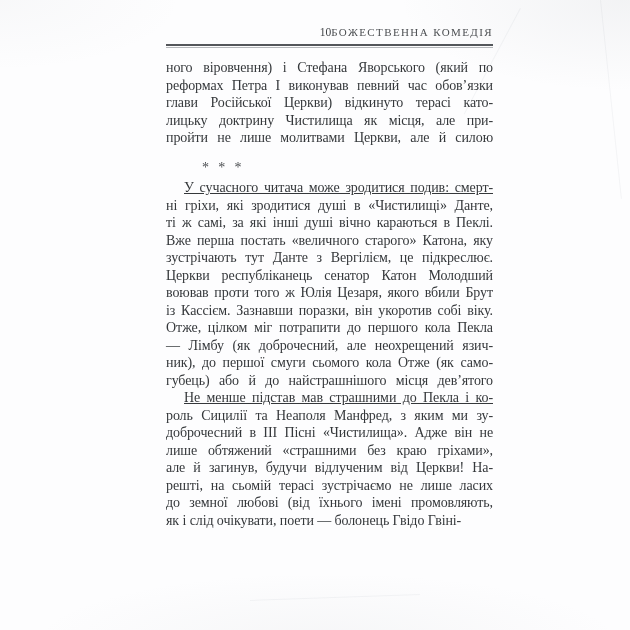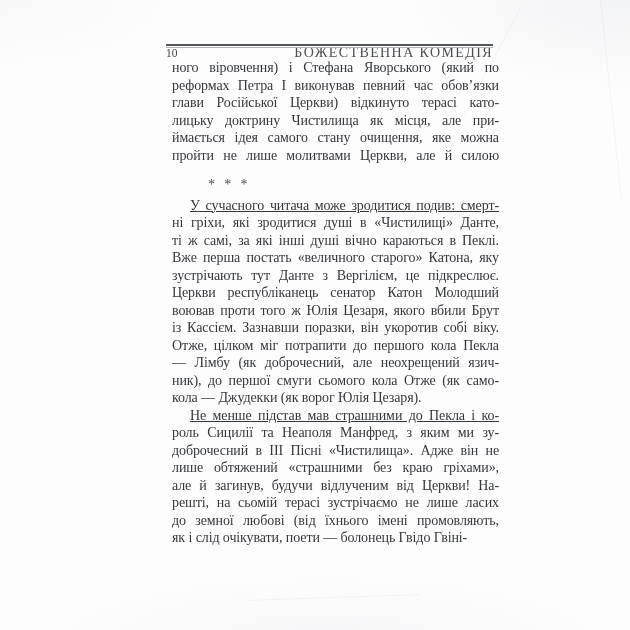--- a/index.html
+++ b/index.html
@@ -31,45 +31,44 @@
   .crease.c1 { left: 520px; top: 8px; width: 1px; height: 120px; transform: rotate(28deg); }
   .crease.c2 { left: 600px; top: 0px;  width: 1px; height: 200px; transform: rotate(-6deg); }
   .crease.c3 { left: 250px; top: 600px; width: 170px; height: 1px; transform: rotate(-2deg); }
 
   .running-head {
     position: absolute;
     left: 166px;
     top: 26px;
     width: 327px;
     display: flex;
-    justify-content: space-between;
+    justify-content: flex-end;
     align-items: baseline;
-    margin-top: 19px;
   }
   .page-number {
     font-size: 11.5px;
     color: #3f4245;
   }
   .running-title {
-    font-size: 14px;
+    font-size: 11px;
     letter-spacing: 1.4px;
     color: #4c4f52;
   }
   .head-rule {
     position: absolute;
     left: 166px;
     top: 44px;
     width: 327px;
     height: 1px;
     border-top: 2px solid #54575b;
     border-bottom: 1px solid #b5b8bb;
   }
   .page-body {
     position: absolute;
-    left: 172px;
+    left: 166px;
     top: 59px;
     width: 327px;
     font-size: 14px;
     line-height: 17.5px;
     letter-spacing: -0.1px;
     color: #35383b;
   }
   .paragraph { margin: 0; }
   .line {
     text-align: justify;
@@ -99,37 +98,36 @@
     <span class="running-title">БОЖЕСТВЕННА КОМЕДІЯ</span>
   </div>
   <div class="head-rule"></div>
 
   <div class="page-body">
       <div class="paragraph">
         <div class="line first">ного віровчення) і Стефана Яворського (який по</div>
         <div class="line">реформах Петра І виконував певний час обов’язки</div>
         <div class="line">глави Російської Церкви) відкинуто терасі като-</div>
         <div class="line">лицьку доктрину Чистилища як місця, але при-</div>
-        <div class="line">ймається ідея самого стану очищення, яке можна</div>
         <div class="line">пройти не лише молитвами Церкви, але й силою</div>
       </div>
       <div class="separator">* * *</div>
       <div class="paragraph indented">
         <div class="line first">У сучасного читача може зродитися подив: смерт-</div>
         <div class="line">ні гріхи, які зродитися душі в «Чистилищі» Данте,</div>
         <div class="line">ті ж самі, за які інші душі вічно караються в Пеклі.</div>
         <div class="line">Вже перша постать «величного старого» Катона, яку</div>
         <div class="line">зустрічають тут Данте з Вергілієм, це підкреслює.</div>
         <div class="line">Церкви республіканець сенатор Катон Молодший</div>
         <div class="line">воював проти того ж Юлія Цезаря, якого вбили Брут</div>
         <div class="line">із Кассієм. Зазнавши поразки, він укоротив собі віку.</div>
         <div class="line">Отже, цілком міг потрапити до першого кола Пекла</div>
         <div class="line">— Лімбу (як доброчесний, але неохрещений язич-</div>
         <div class="line">ник), до першої смуги сьомого кола Отже (як само-</div>
-        <div class="line last">кола — Джудекки (як ворог Юлія Цезаря).</div>
+        <div class="line">губець) або й до найстрашнішого місця дев’ятого</div>
       </div>
       <div class="paragraph indented">
         <div class="line first">Не менше підстав мав страшними до Пекла і ко-</div>
         <div class="line">роль Сицилії та Неаполя Манфред, з яким ми зу-</div>
         <div class="line">доброчесний в III Пісні «Чистилища». Адже він не</div>
         <div class="line">лише обтяжений «страшними без краю гріхами»,</div>
         <div class="line">але й загинув, будучи відлученим від Церкви! На-</div>
         <div class="line">решті, на сьомій терасі зустрічаємо не лише ласих</div>
         <div class="line">до земної любові (від їхнього імені промовляють,</div>
         <div class="line last">як і слід очікувати, поети — болонець Гвідо Гвіні-</div>

